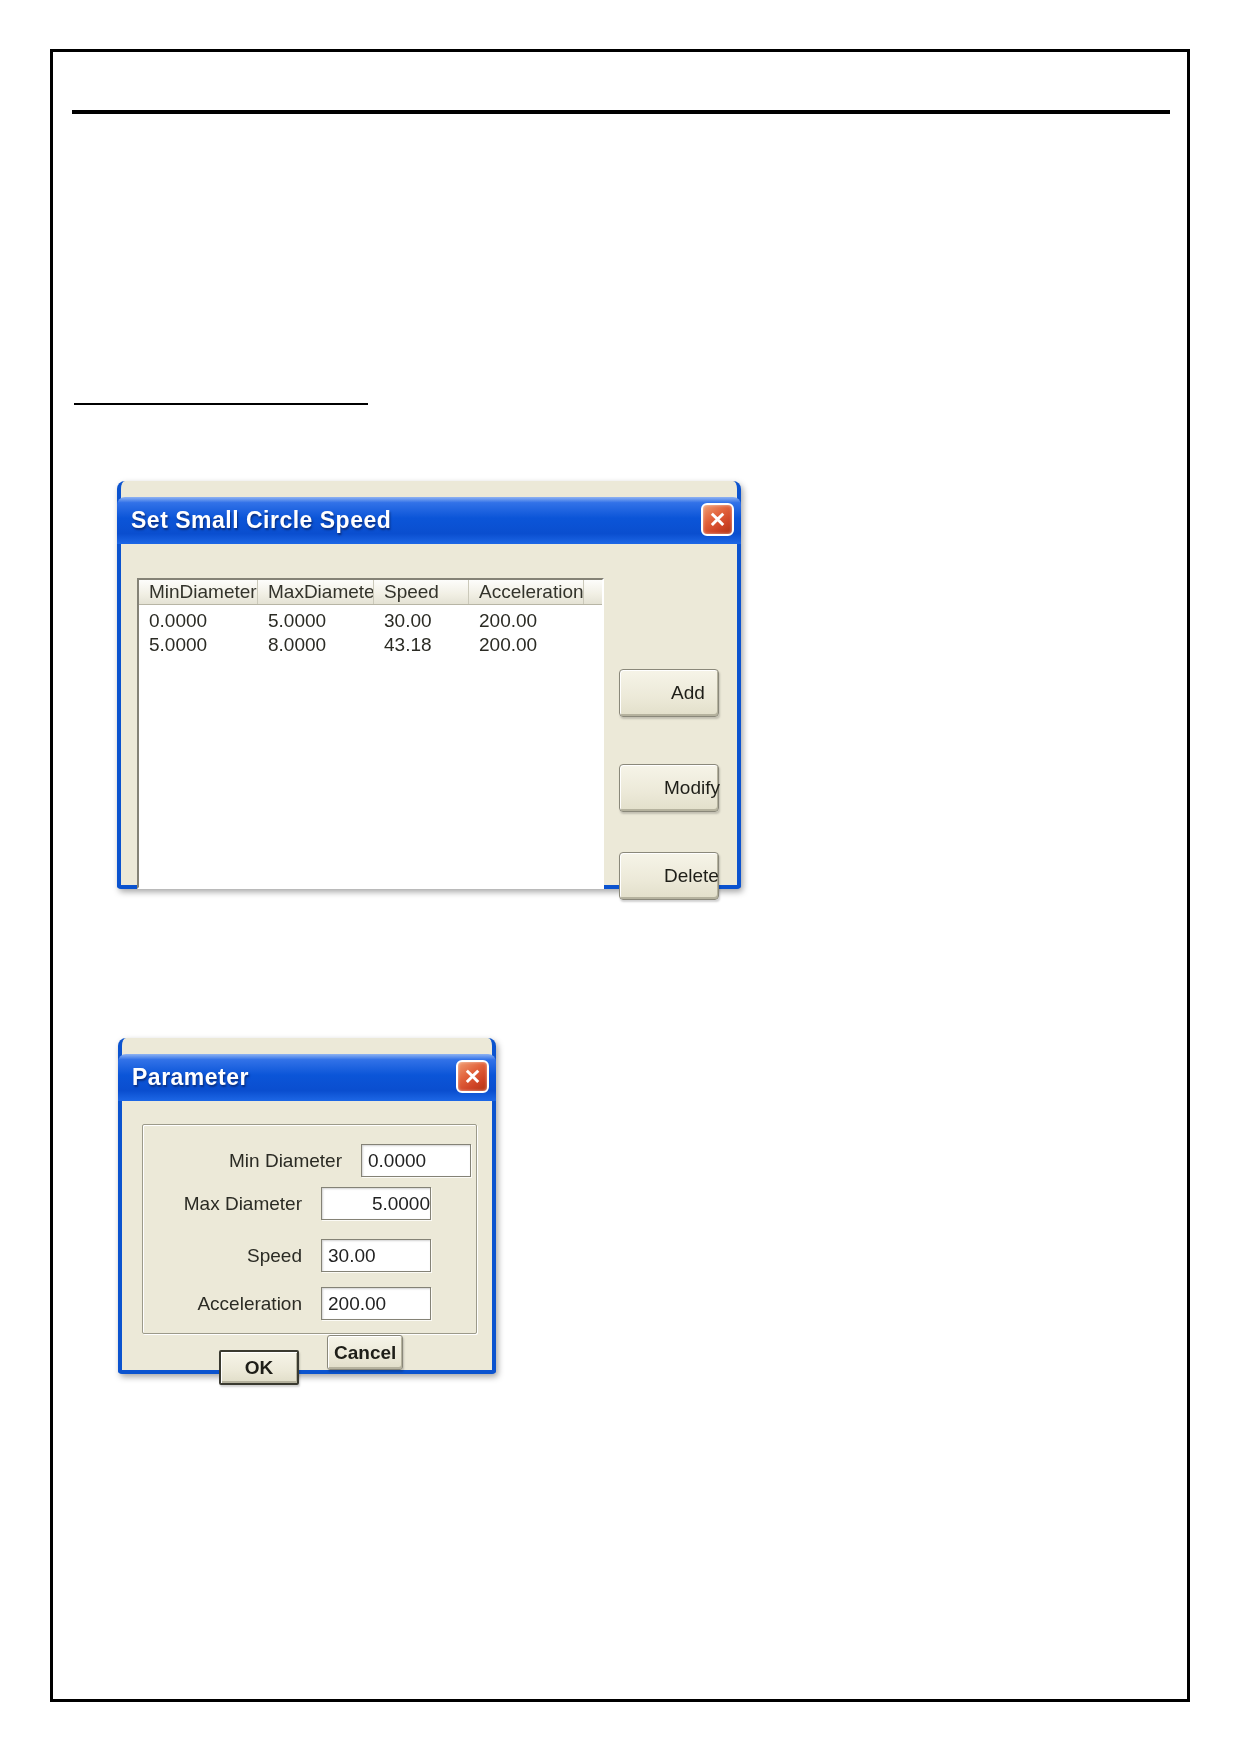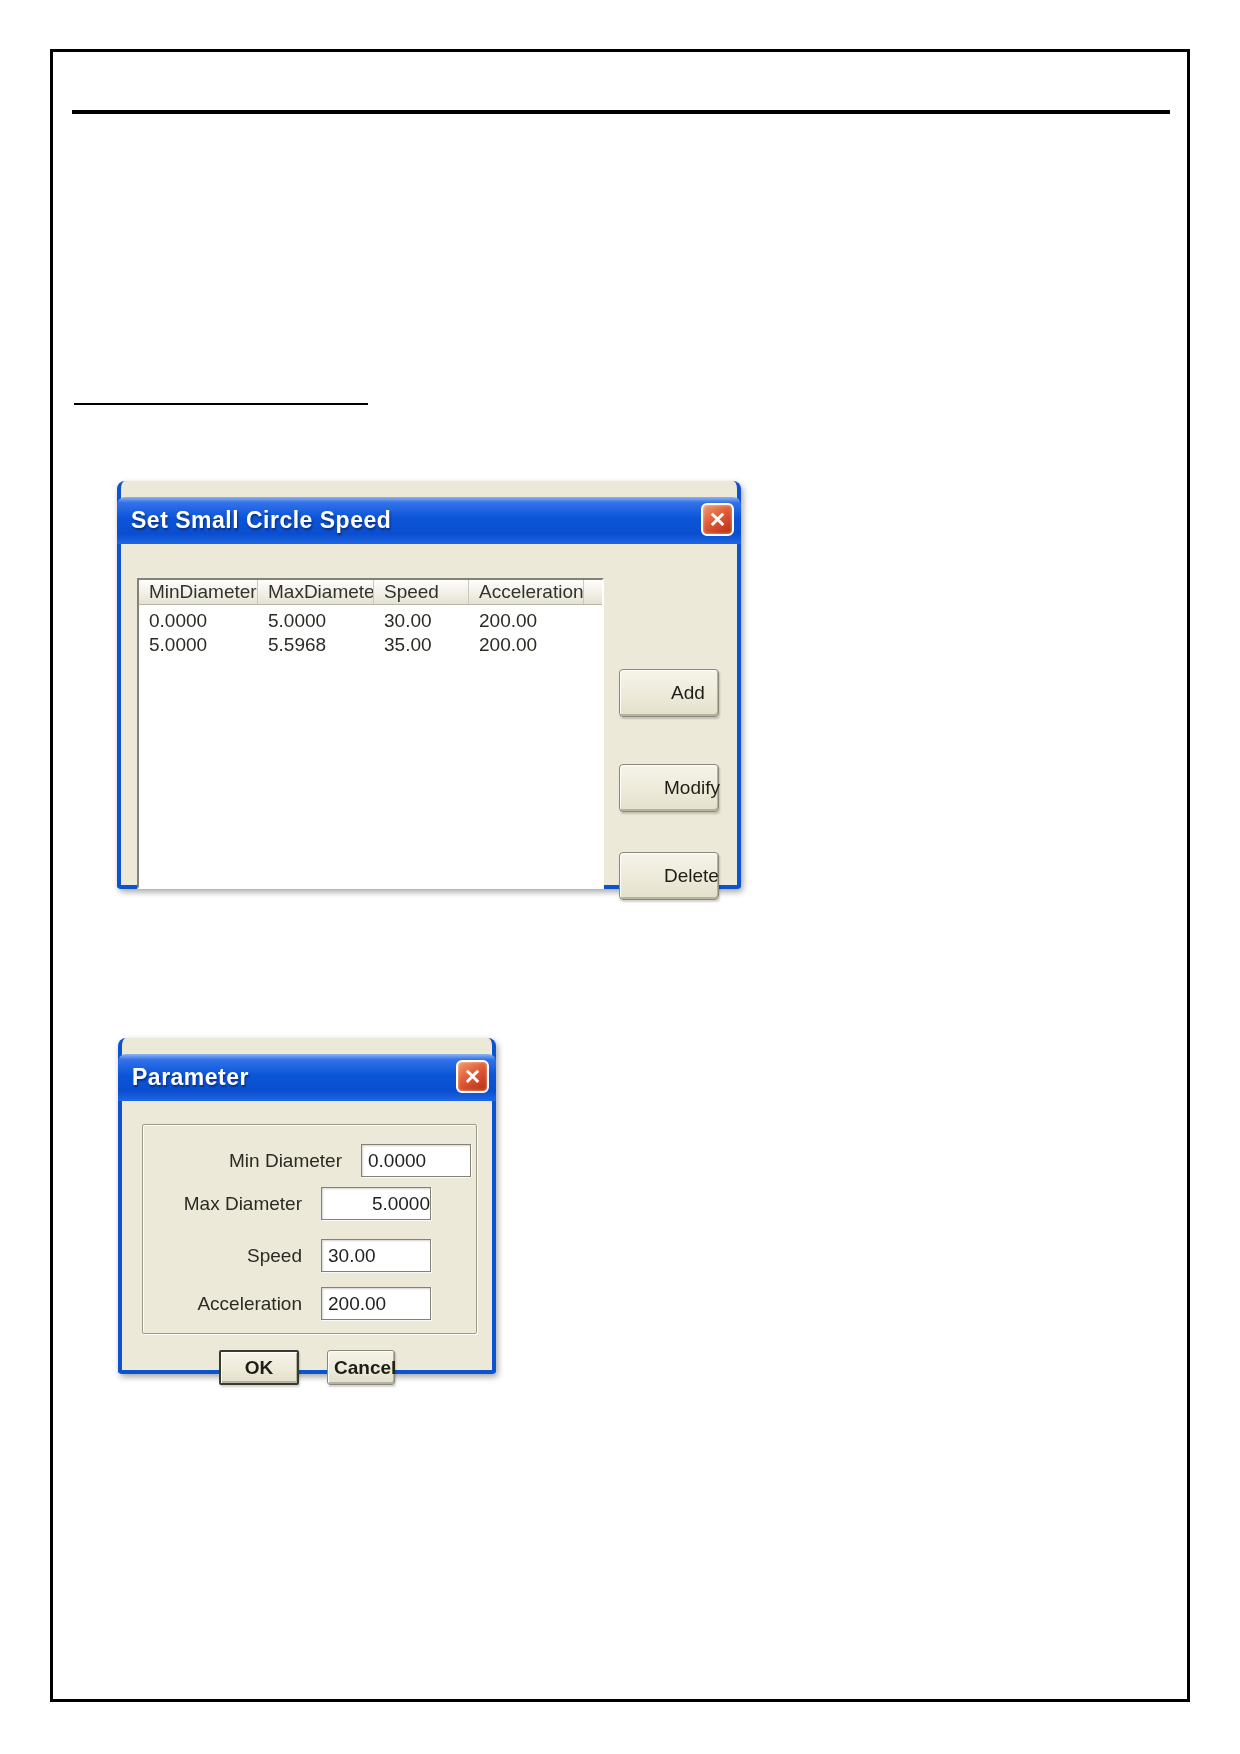--- a/index.html
+++ b/index.html
@@ -102,21 +102,21 @@
   .dlg-btn{
     position:absolute;height:35px;box-sizing:border-box;
     background:linear-gradient(180deg,#f6f4e8 0%,#ece9d8 60%,#e0ddc8 100%);
     border:1px solid #8a887a;border-radius:3px;
     box-shadow:inset 1px 1px 0 #ffffff, inset -1px -2px 0 #b5b29e, 1px 2px 2px rgba(0,0,0,.18);
     font-family:"Liberation Sans",sans-serif;font-size:19px;color:#1e1e18;text-align:center;
     cursor:default;
     font-weight:bold;
   }
   #btn-ok{left:97px;top:233px;width:80px;border:2px solid #3a3a30;border-radius:2px;}
-  #btn-cancel{left:205px;top:233px;width:68px;}
+  #btn-cancel{left:205px;top:218px;width:76px;}
 </style>
 </head>
 <body>
 
 <div class="page-border"></div>
 <div class="rule-thick"></div>
 <div class="rule-underline"></div>
 
 <div class="xp-dialog" id="dlg-speed">
   <div class="xp-titlebar">
@@ -136,22 +136,22 @@
       </div>
       <div class="lv-rows">
         <div class="lv-row">
           <div class="lv-cell w1">0.0000</div>
           <div class="lv-cell w2">5.0000</div>
           <div class="lv-cell w3">30.00</div>
           <div class="lv-cell w4">200.00</div>
         </div>
         <div class="lv-row">
           <div class="lv-cell w1">5.0000</div>
-          <div class="lv-cell w2">5.5968</div>
-          <div class="lv-cell w3">35.00</div>
+          <div class="lv-cell w2">8.0000</div>
+          <div class="lv-cell w3">43.18</div>
           <div class="lv-cell w4">200.00</div>
         </div>
       </div>
     </div>
     <button class="side-btn" id="btn-add">Add</button>
     <button class="side-btn" id="btn-modify">Modify</button>
     <button class="side-btn" id="btn-delete">Delete</button>
   </div>
 </div>
 

